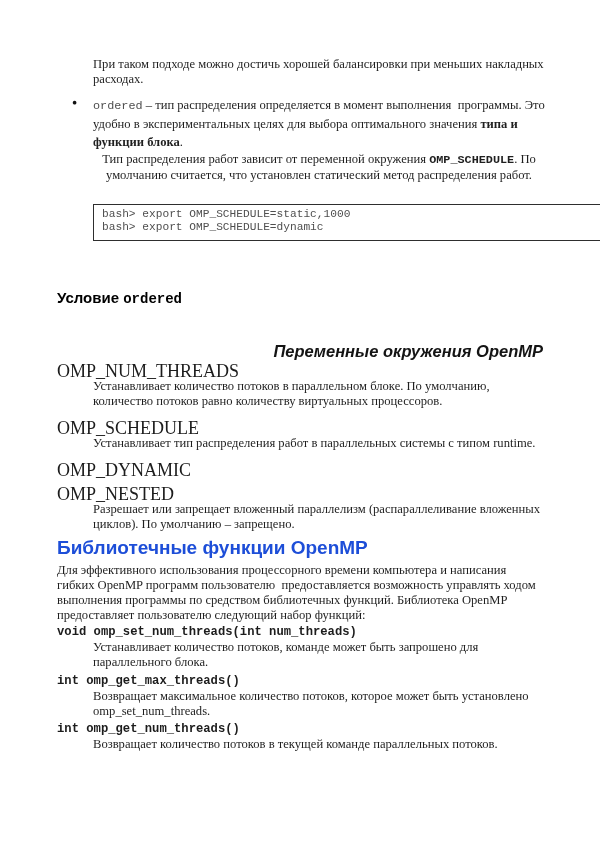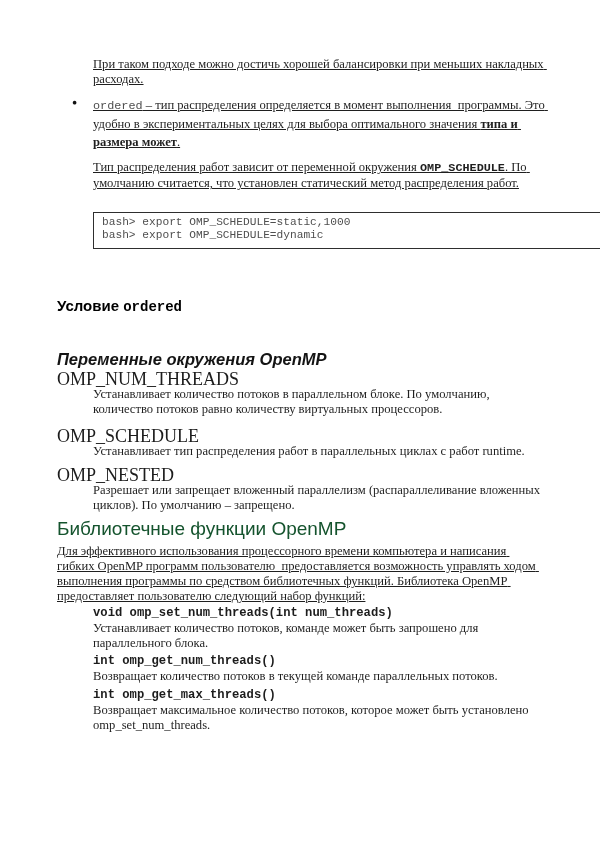--- a/index.html
+++ b/index.html
@@ -7,32 +7,32 @@
   body {
     width:600px; height:850px;
     font-family:"Liberation Serif", serif;
     color:#1f1f1f;
     position:relative; overflow:hidden;
   }
   .page { width:600px; height:850px; padding:57px 57px 0 57px; overflow:hidden; }
 
   .body-text { font-size:12.6px; line-height:15px; }
   .indent { margin-left:36px; width:452px; }
-  .pre-wrap { white-space:pre-wrap;text-decoration:underline; }
+  .pre-wrap { white-space:pre-wrap; }
 
   .mono { font-family:"Liberation Mono","DejaVu Sans Mono",monospace; }
   .gray { color:#4f4f4f; }
 
   .para-top { margin-top:0; }
 
   .bullet-item { position:relative; margin-top:8px; }
   .bullet-dot { position:absolute; left:-21px; top:2px; font-size:8.5px; color:#111; }
   .bullet-item .mono { font-size:11.8px; }
 
-  .para-schedule { margin-top:10px; }
+  .para-schedule { margin-top:2px;text-align:center; }
   .para-schedule .var-bold { font-family:"Liberation Mono","DejaVu Sans Mono",monospace; font-weight:bold; font-size:11.8px; }
 
   .terminal {
     margin-top:21px; margin-left:36px; width:542px;
     border:1px solid #2e2e2e;
     padding:3px 8px 6px 8px;
     font-family:"Liberation Mono","DejaVu Sans Mono",monospace;
     font-size:11.2px; line-height:13px;
     color:#4f4f4f;
     white-space:pre;
@@ -42,97 +42,98 @@
     margin-top:49px;
     font-family:"Liberation Sans", sans-serif;
     font-weight:bold; font-size:15px; line-height:16px; color:#000000;
   }
   .h-ordered .mono { font-size:14px; font-weight:bold; }
 
   .h-env {
     margin-top:36px;
     font-family:"Liberation Sans", sans-serif;
     font-weight:bold; font-style:italic;
-    font-size:16.5px; line-height:17px; color:#141414;
+    font-size:16.5px; line-height:17px; color:#141414;text-align:right;
   }
 
   .def .dt { font-size:18px; line-height:15px; color:#1c1c1c; }
   .def .dd { margin-left:36px; width:450px; }
   .mt4  { margin-top:4px; }
   .mt12 { margin-top:12px; }
   .mt9  { margin-top:9px; }
 
   .h-lib {
     margin-top:5px;
     font-family:"Liberation Sans", sans-serif;
-    font-weight:normal; font-size:19px; line-height:21px; color:#14532d;
+    font-weight:bold; font-size:19px; line-height:21px; color:#1d4ed8;
   }
 
   .lib-intro { margin-top:5px; width:487px; }
 
   .func .sig {
     font-family:"Liberation Mono","DejaVu Sans Mono",monospace;
-    font-weight:bold; font-size:12.2px; line-height:15px; color:#1c1c1c;margin-left:36px;
+    font-weight:bold; font-size:12.2px; line-height:15px; color:#1c1c1c;
   }
   .func .fdesc { margin-left:36px; width:450px; }
   .fmt2 { margin-top:2px; }
   .fmt3 { margin-top:3px; }
   .fmt4 { margin-top:4px; }
 </style>
 </head>
 <body>
 
 <div class="page">
 
   <p class="body-text indent para-top pre-wrap">При таком подходе можно достичь хорошей балансировки при меньших накладных расходах.</p>
 
   <div class="bullet-item indent">
     <span class="bullet-dot">●</span>
-    <span class="body-text pre-wrap"><span class="mono gray">ordered</span><span> – тип распределения определяется в момент выполнения  программы. Это удобно в экспериментальных целях для выбора оптимального значения </span><b>типа и</b><span> </span><b>размера может</b><span>.</span></span>
+    <span class="body-text pre-wrap"><span class="mono gray">ordered</span><span> – тип распределения определяется в момент выполнения  программы. Это удобно в экспериментальных целях для выбора оптимального значения </span><b>типа и</b><span> </span><b>функции блока</b><span>.</span></span>
   </div>
 
   <p class="body-text indent para-schedule pre-wrap"><span>Тип распределения работ зависит от переменной окружения </span><span class="var-bold">OMP_SCHEDULE</span><span>. По умолчанию считается, что установлен статический метод распределения работ.</span></p>
 
   <pre class="terminal">bash&gt; export OMP_SCHEDULE=static,1000
 bash&gt; export OMP_SCHEDULE=dynamic</pre>
 
   <h3 class="h-ordered"><span>Условие </span><span class="mono">ordered</span></h3>
 
   <h3 class="h-env">Переменные окружения OpenMP</h3>
 
   <div class="def">
     <div class="dt mt4">OMP_NUM_THREADS</div>
     <div class="dd body-text">Устанавливает количество потоков в параллельном блоке. По умолчанию, количество потоков равно количеству виртуальных процессоров.</div>
   </div>
 
   <div class="def">
     <div class="dt mt12">OMP_SCHEDULE</div>
-    <div class="dd body-text">Устанавливает тип распределения работ в параллельных циклах с работ runtime.</div>
+    <div class="dd body-text">Устанавливает тип распределения работ в параллельных системы с типом runtime.</div>
   </div>
 
   <div class="def">
+    <div class="dt mt12">OMP_DYNAMIC</div>
   </div>
 
   <div class="def">
     <div class="dt mt9">OMP_NESTED</div>
     <div class="dd body-text">Разрешает или запрещает вложенный параллелизм (распараллеливание вложенных циклов). По умолчанию – запрещено.</div>
   </div>
 
   <h2 class="h-lib">Библиотечные функции OpenMP</h2>
 
   <p class="body-text lib-intro pre-wrap">Для эффективного использования процессорного времени компьютера и написания гибких OpenMP программ пользователю  предоставляется возможность управлять ходом выполнения программы по средством библиотечных функций. Библиотека OpenMP предоставляет пользователю следующий набор функций:</p>
 
   <div class="func">
     <div class="sig fmt2">void omp_set_num_threads(int num_threads)</div>
     <div class="fdesc body-text">Устанавливает количество потоков, команде может быть запрошено для параллельного блока.</div>
   </div>
 
   <div class="func">
-    <div class="sig fmt3">int omp_get_num_threads()</div>
-    <div class="fdesc body-text">Возвращает количество потоков в текущей команде параллельных потоков.</div>
+    <div class="sig fmt4">int omp_get_max_threads()</div>
+    <div class="fdesc body-text">Возвращает максимальное количество потоков, которое может быть установлено omp_set_num_threads.</div>
   </div>
 
   <div class="func">
-    <div class="sig fmt4">int omp_get_max_threads()</div>
-    <div class="fdesc body-text">Возвращает максимальное количество потоков, которое может быть установлено omp_set_num_threads.</div>
+    <div class="sig fmt3">int omp_get_num_threads()</div>
+    <div class="fdesc body-text">Возвращает количество потоков в текущей команде параллельных потоков.</div>
   </div>
 
 </div>
 
 </body></html>

